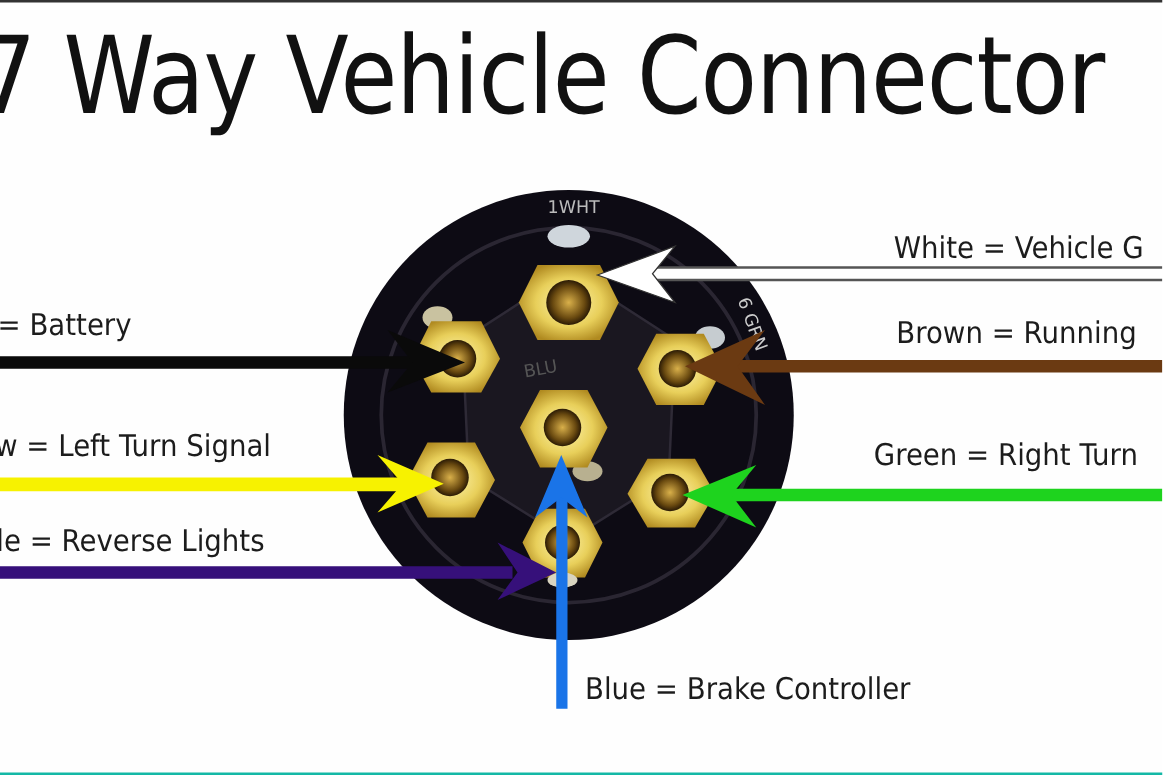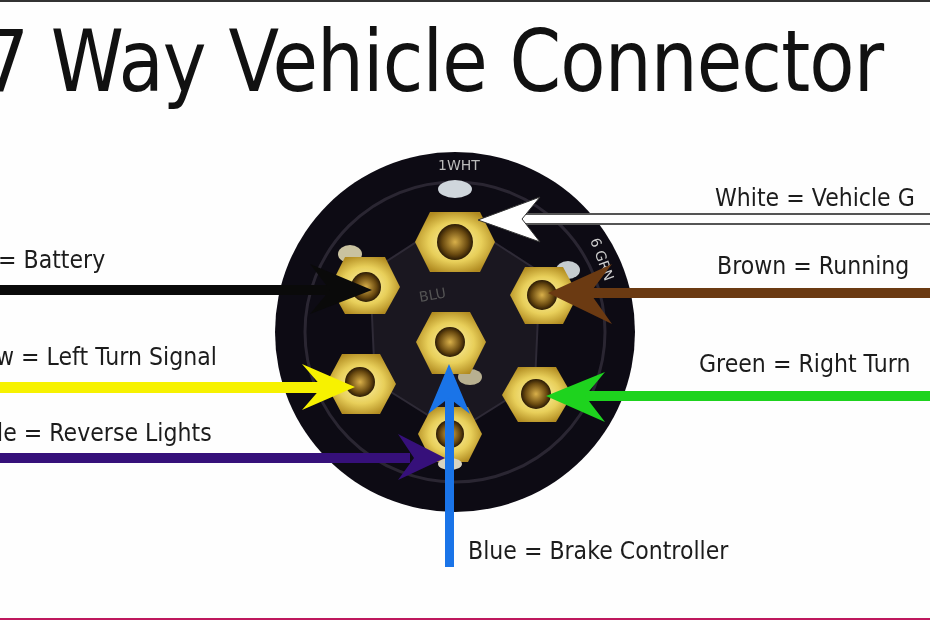--- a/index.html
+++ b/index.html
@@ -1,17 +1,17 @@
 <!DOCTYPE html>
 <html><head>
 <meta charset="utf-8">
 <style>
   html, body { margin: 0; padding: 0; }
   body { width: 930px; height: 620px; overflow: hidden; background: #ffffff; position: relative; font-family: "DejaVu Sans", "Liberation Sans", sans-serif; }
-  .frame { position: absolute; left: 0; top: 0; width: 930px; height: 620px; background: #fefefe; border-top: 2px solid #333; border-bottom: 2px solid #be185d; box-sizing: border-box; overflow: hidden; }
+  .frame { position: absolute; left: 0; top: 0; width: 930px; height: 620px; background: #fefefe; border-top: 2px solid #333; border-bottom: 2px solid #14b8a6; box-sizing: border-box; overflow: hidden; }
   .title { position: absolute; left: -18px; top: 4px; font-size: 86px; letter-spacing: -1px; color: #111; white-space: nowrap; font-weight: normal; line-height: 110px; font-family: "DejaVu Sans", sans-serif; transform: scaleX(0.86); transform-origin: left top; }
   .label { position: absolute; font-size: 24px; color: #1c1c1c; white-space: nowrap; transform: scaleX(0.92); transform-origin: left top; }
   svg { position: absolute; left: 0; top: 0; }
 </style>
 </head>
 <body>
 
 <div class="frame">
 
   <div class="title">7 Way Vehicle Connector</div>

